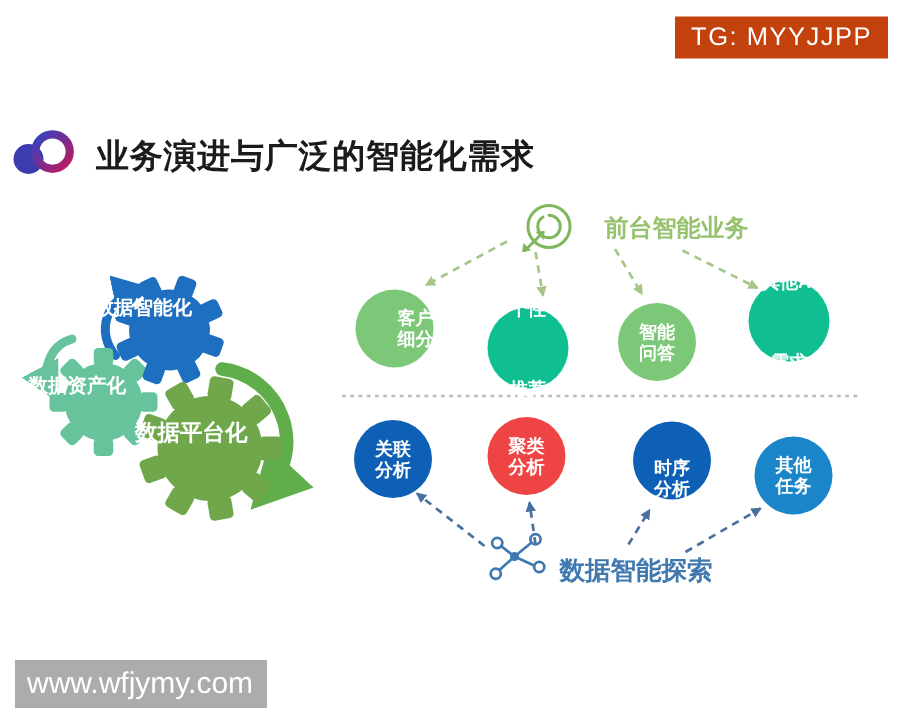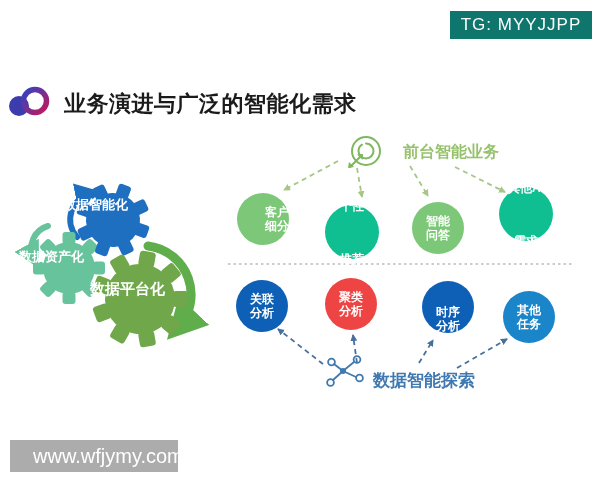--- a/index.html
+++ b/index.html
@@ -3,27 +3,27 @@
 <meta charset="utf-8">
 <style>
   html,body{margin:0;padding:0;background:#fff;}
   #stage{
     position:relative;width:600px;height:480px;background:#ffffff;overflow:hidden;
     font-family:"Liberation Sans","DejaVu Sans",sans-serif;
   }
   #diagram-svg{position:absolute;left:0;top:0;}
   .tg-banner{
     position:absolute;left:450px;top:11px;width:142px;height:28px;
-    background:#0f766e;color:#fff;font-size:17px;letter-spacing:1px;
+    background:#c2410c;color:#fff;font-size:17px;letter-spacing:1px;
     display:flex;align-items:center;justify-content:center;
   }
   .watermark{
     position:absolute;left:10px;top:440px;width:168px;height:32px;
     background:#acacac;color:#fff;font-size:20px;
-    display:flex;align-items:center;padding-left:23px;box-sizing:border-box;
+    display:flex;align-items:center;padding-left:8px;box-sizing:border-box;
   }
   .page-title{
     position:absolute;left:64px;top:89px;font-size:22px;font-weight:600;color:#1b1b1b;
     letter-spacing:0.5px;white-space:nowrap;
   }
   .logo{position:absolute;left:8px;top:86px;width:48px;height:38px;}
   .node{
     position:absolute;border-radius:50%;color:#fff;font-weight:600;font-size:12px;
     line-height:14px;display:flex;flex-direction:column;align-items:center;
     justify-content:center;text-align:center;

